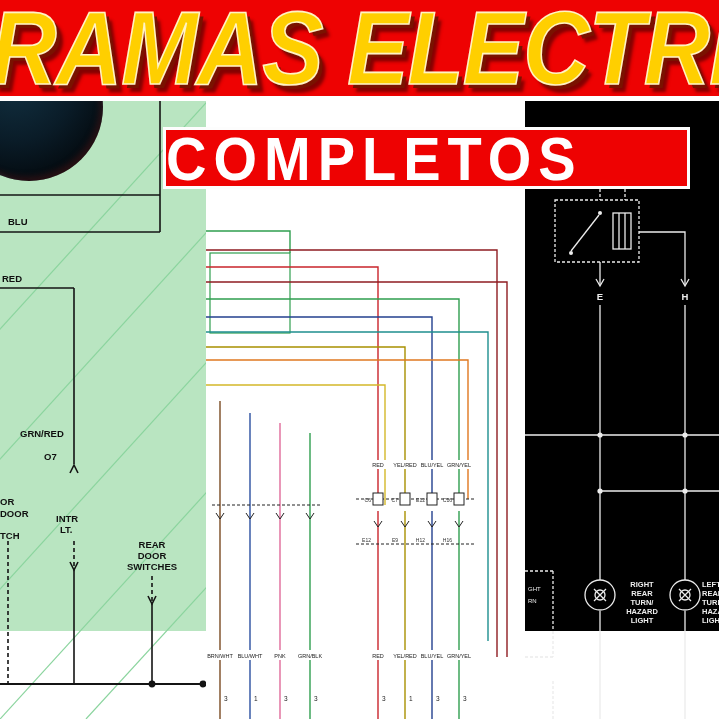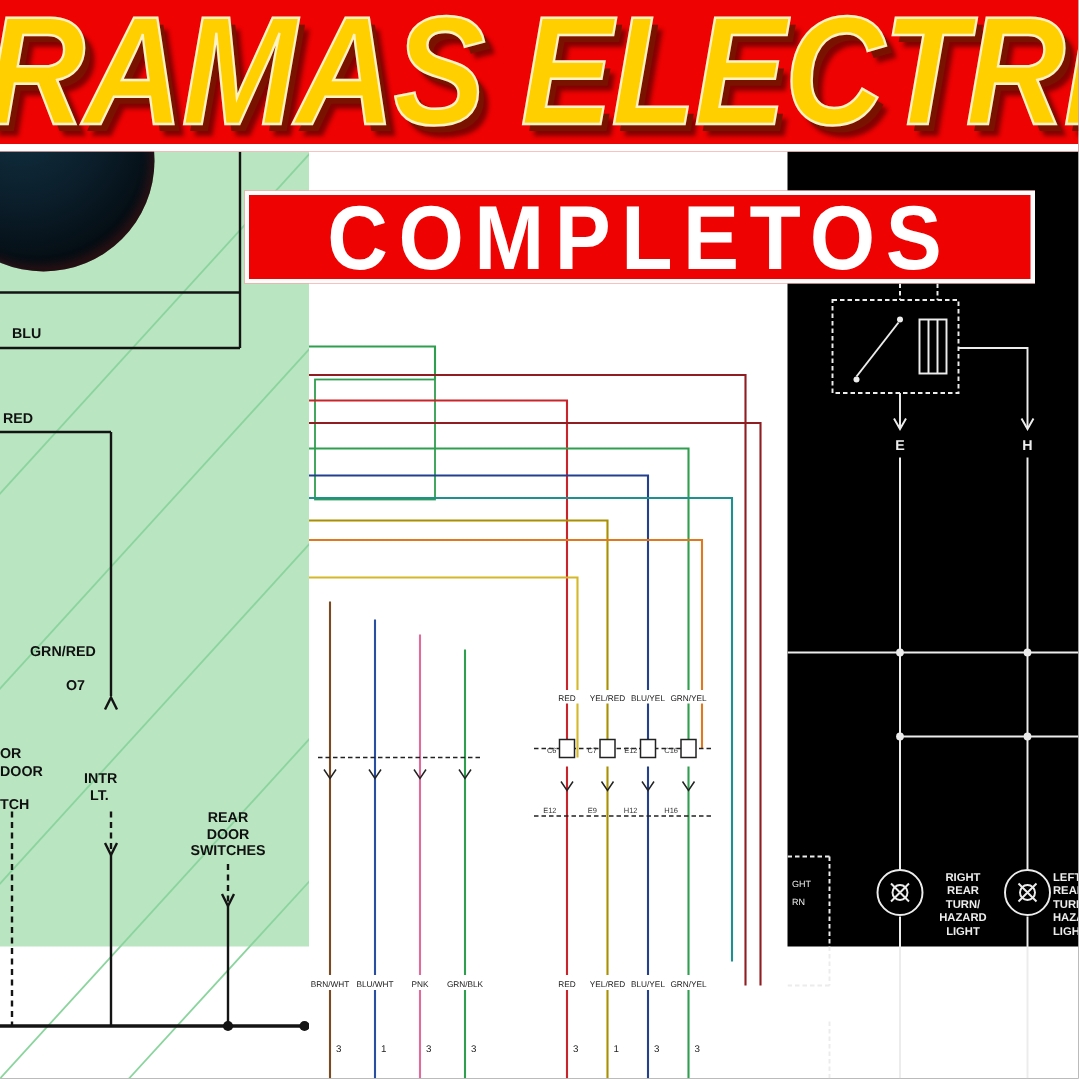--- a/index.html
+++ b/index.html
@@ -18,21 +18,21 @@
     font-size:92px; line-height:0.9; font-weight:bold; font-style:italic;
     white-space:nowrap; color:#ffcf00;
     -webkit-text-stroke:1.5px #fff3c4;
     text-shadow:4px 4px 0 #7a1200, 7px 7px 3px rgba(0,0,0,0.45);
     letter-spacing:-1px; transform:scaleY(1.12);
   }
   
   .completos-box {
     position:absolute; left:163px; top:127px; width:527px; height:62px;
     background:#ee0202; border:3px solid #fdfdfd; box-sizing:border-box;
-    z-index:25; display:flex; align-items:center; justify-content:center;
+    z-index:25; display:flex; align-items:center; justify-content:flex-start;
   }
   .completos-text {
     font-size:56px; font-weight:bold; color:#ffffff; letter-spacing:7px;
     transform:scaleY(1.08); white-space:nowrap;
   }
   
   .dark-circle {
     position:absolute; left:-45px; top:33px; width:148px; height:148px;
     border-radius:50%; z-index:20;
     background:radial-gradient(circle at 40% 32%, #123142 0%, #0a1c28 45%, #040b10 75%, #02060a 100%);

